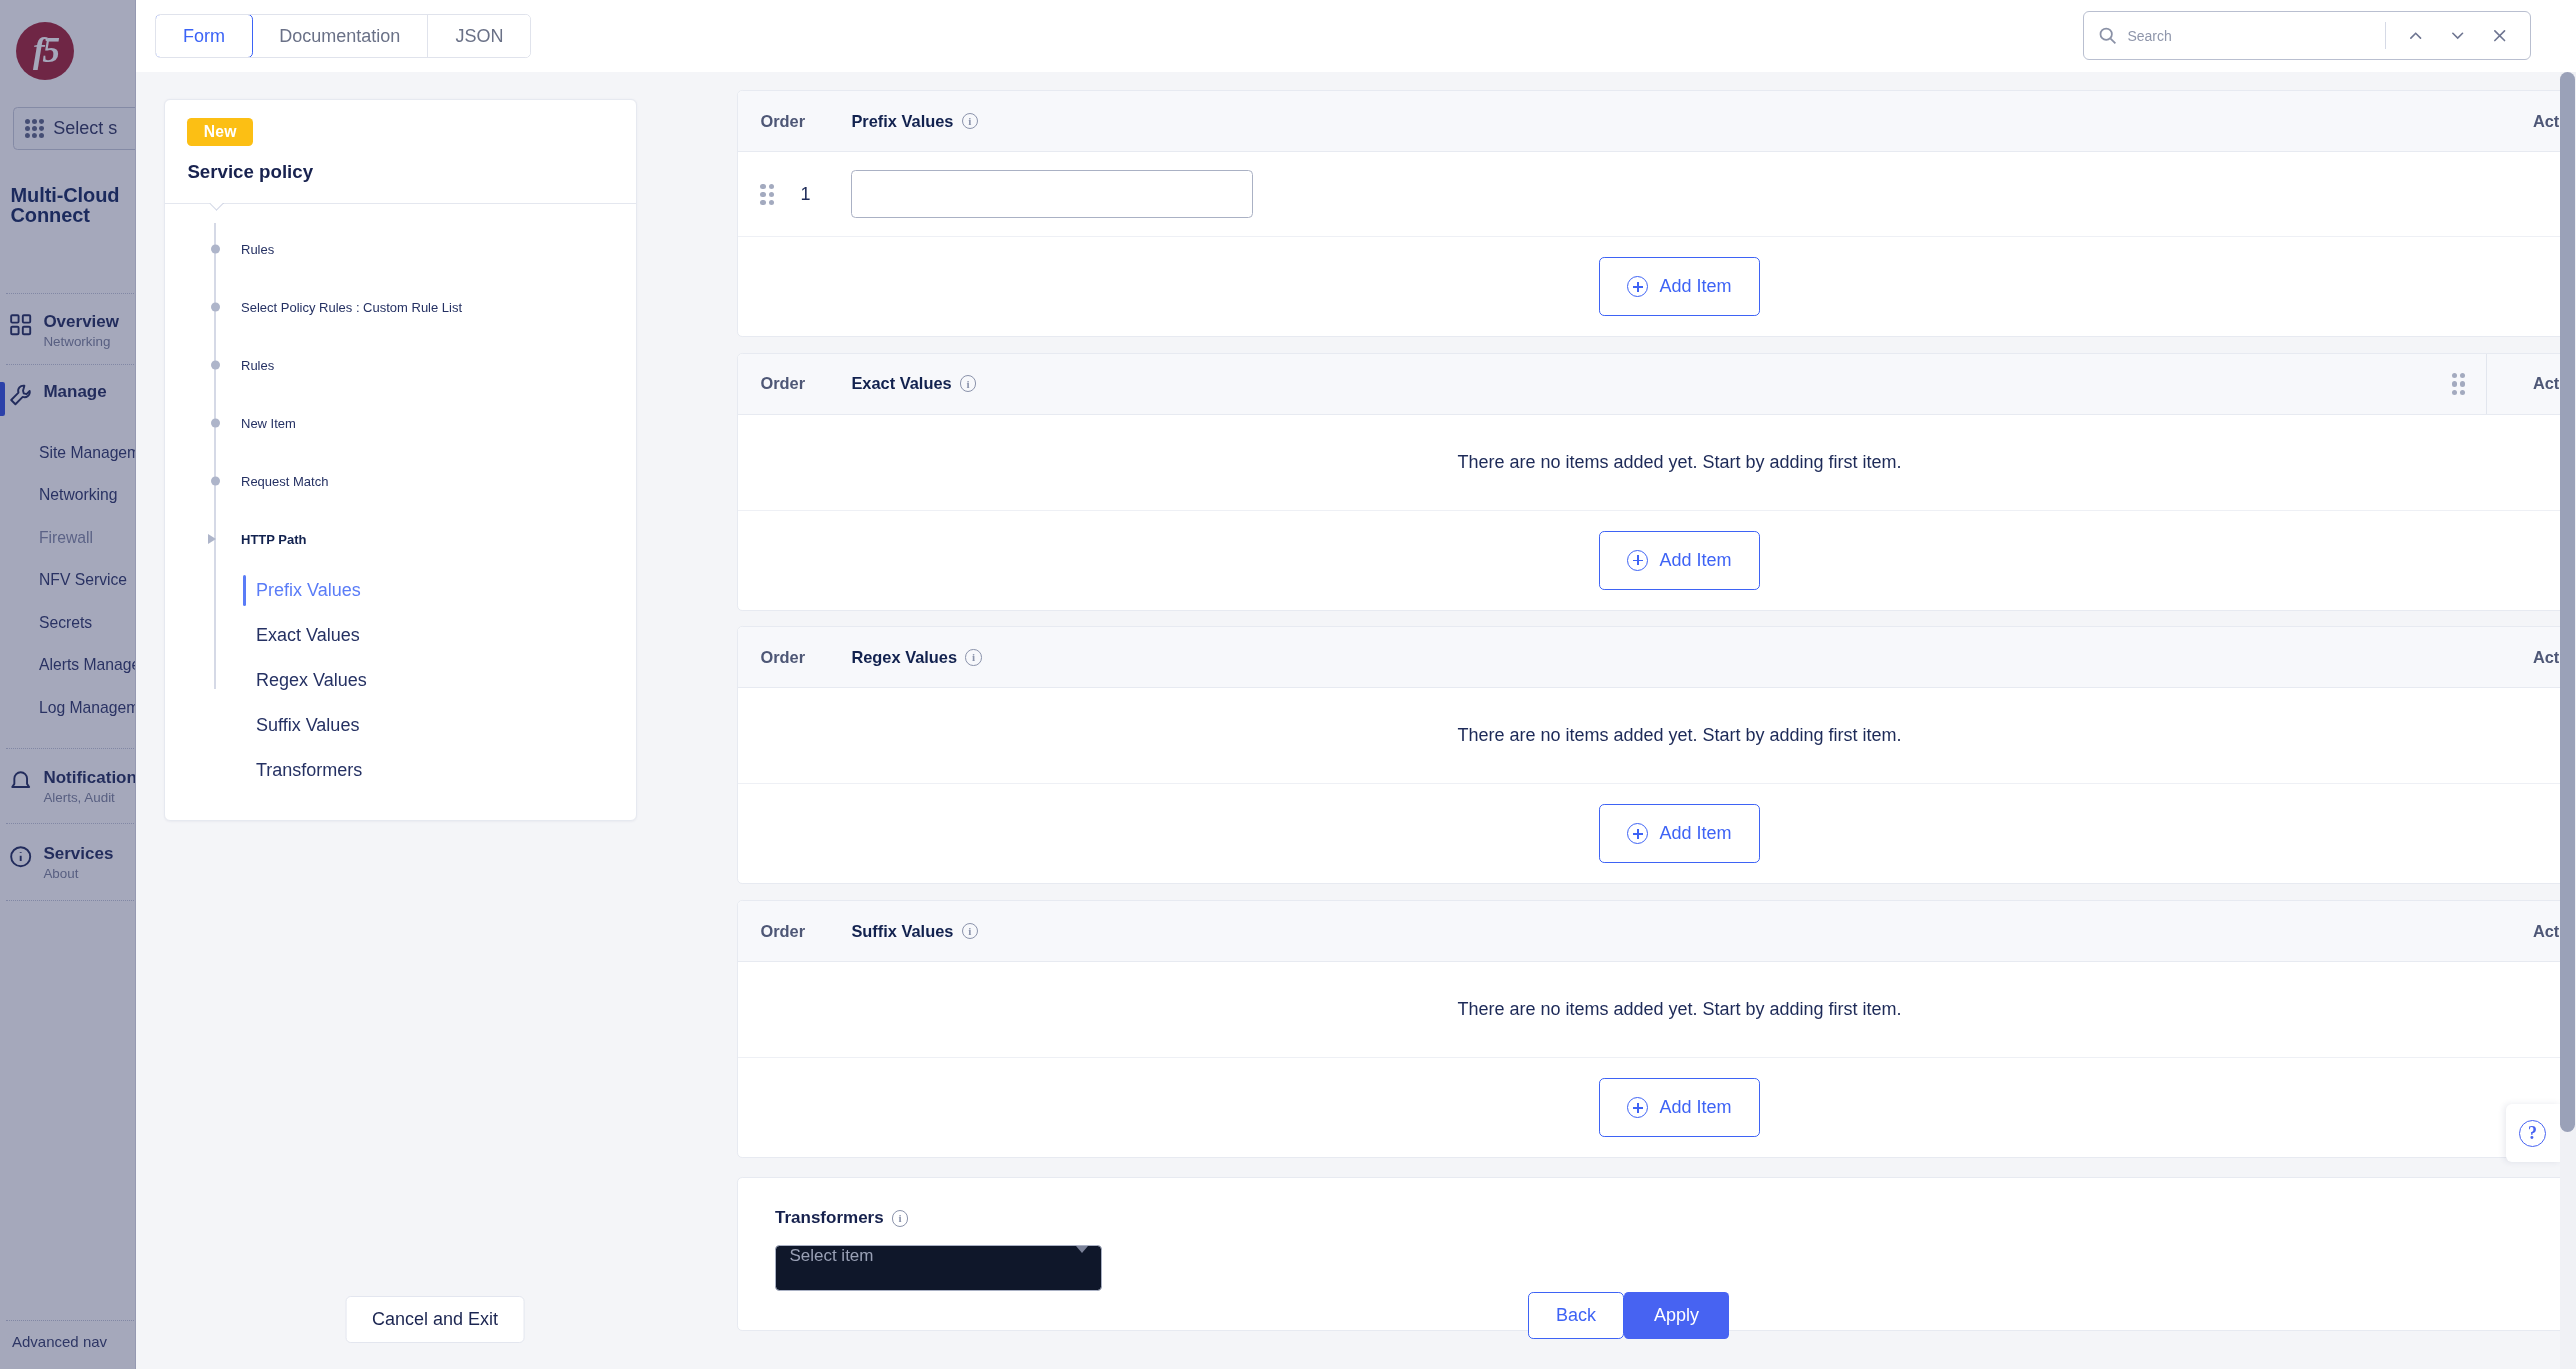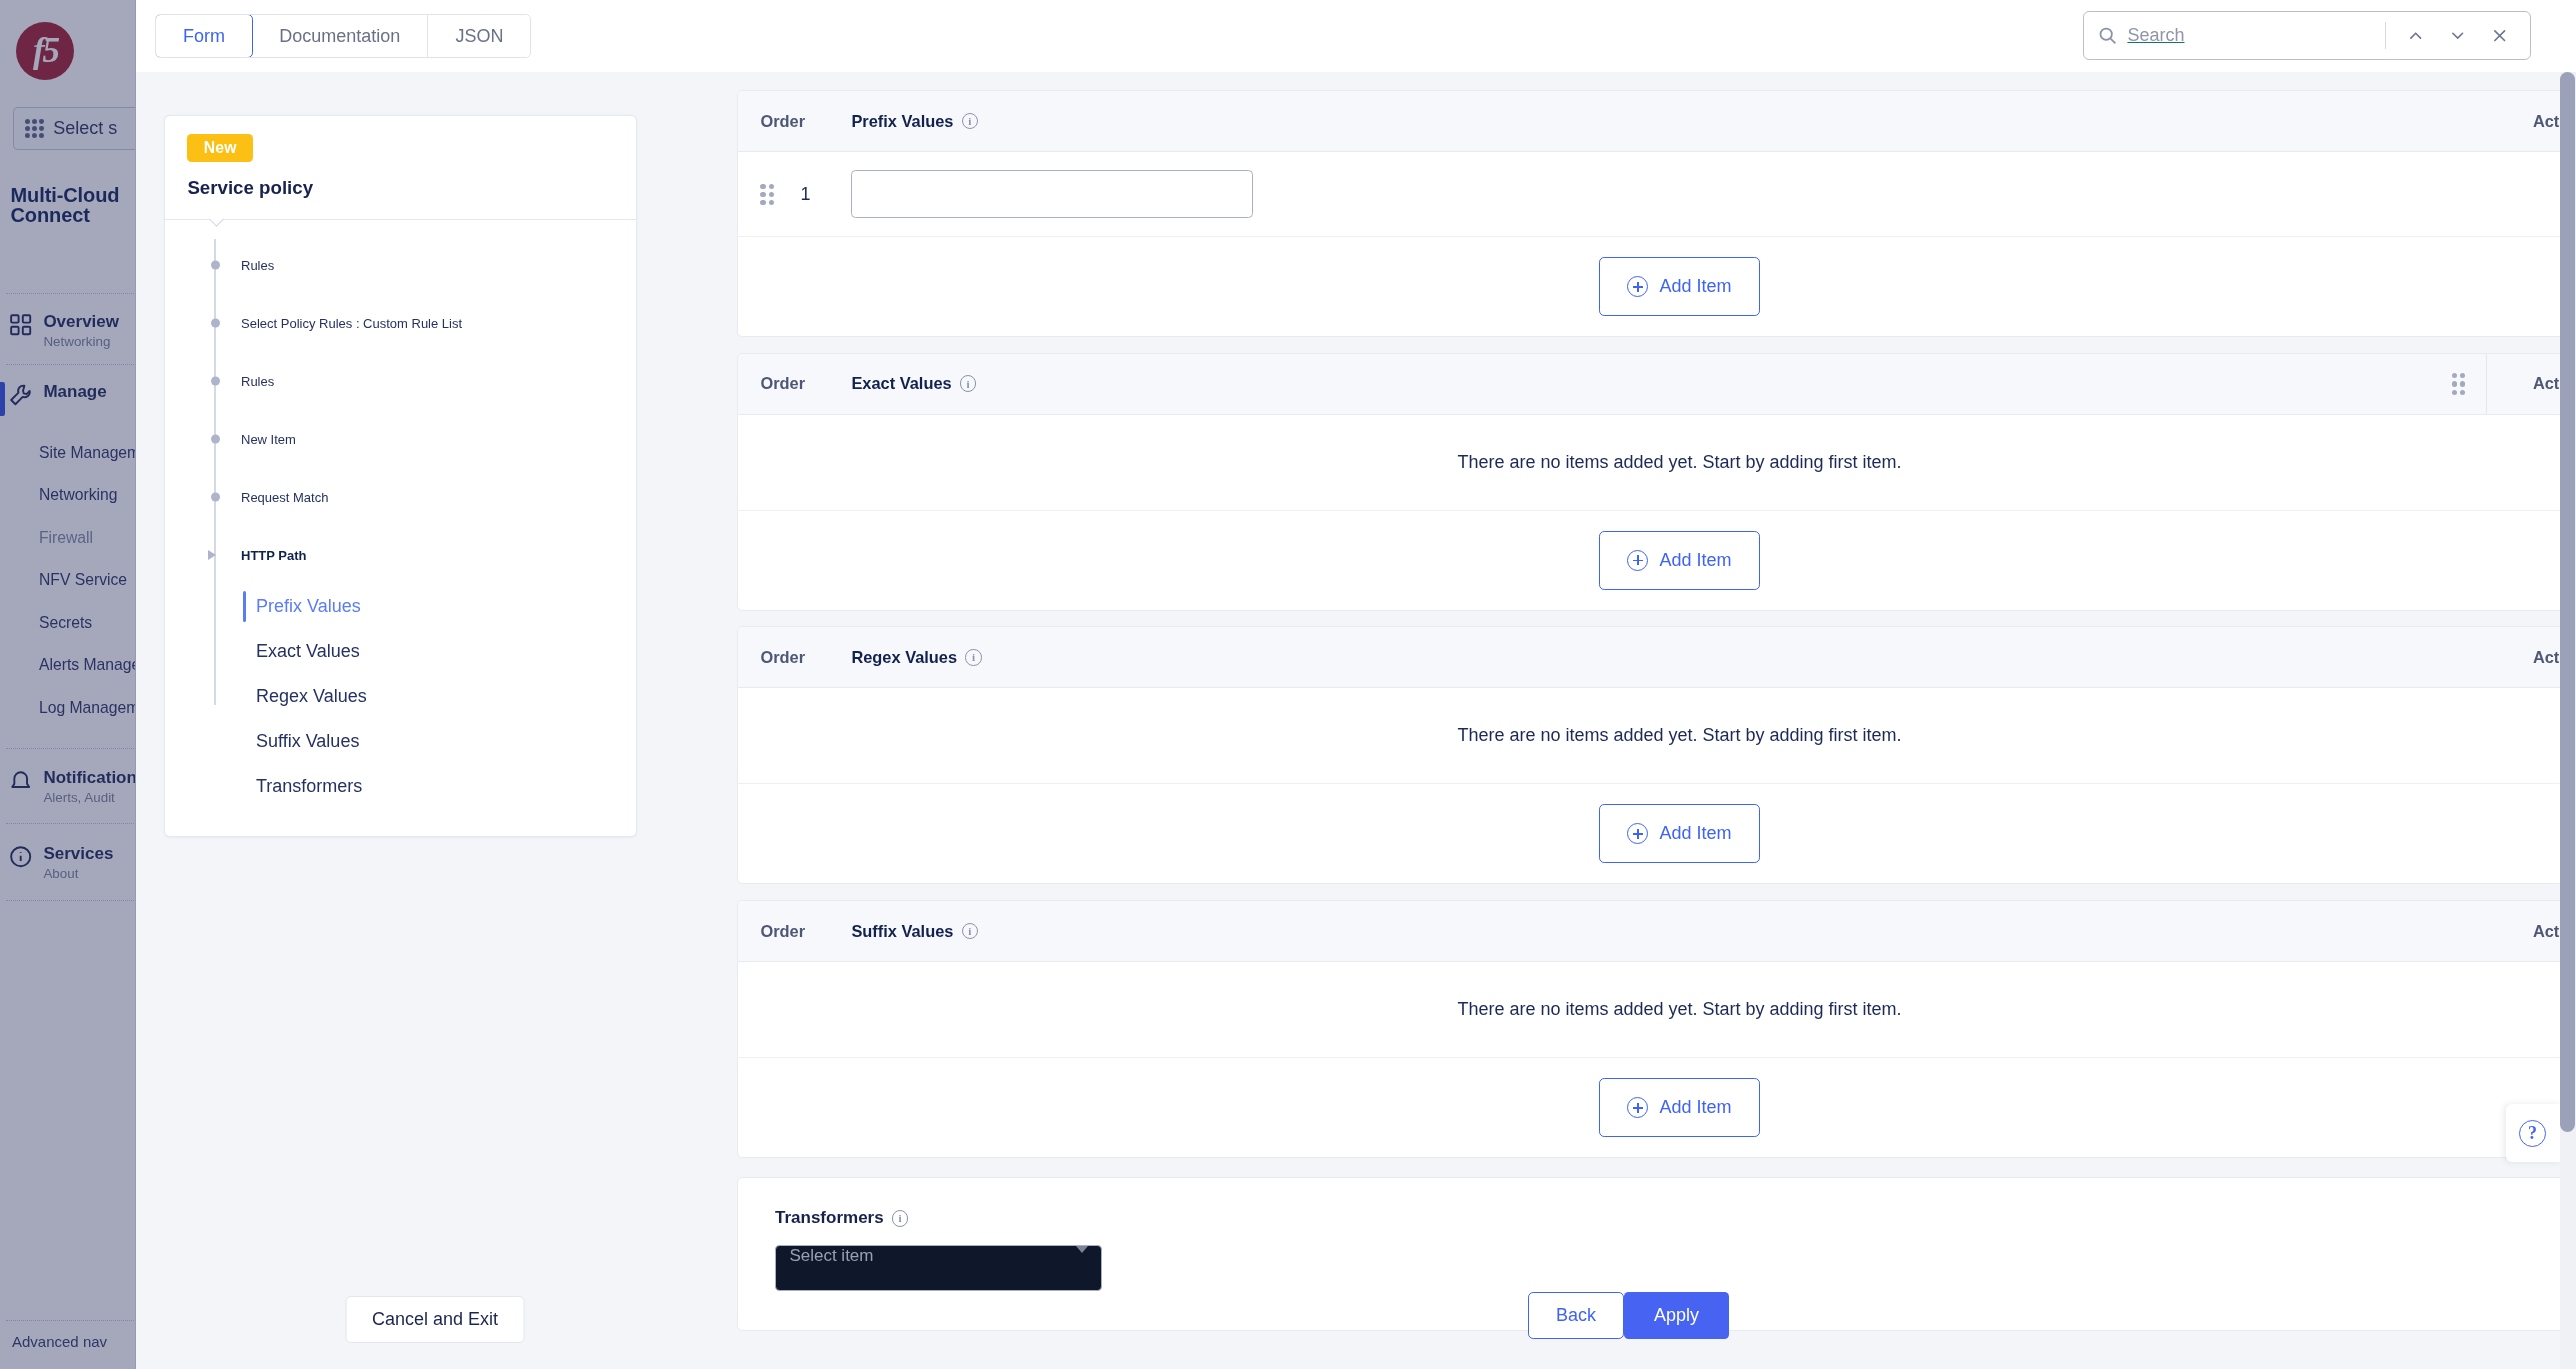--- a/index.html
+++ b/index.html
@@ -120,34 +120,34 @@
     position:absolute; right: 45px; top:11.2px;
     width: 448px; height: 49px;
     border:0.7px solid #b9bfd0; border-radius: 6px;
     background:#fff;
     display:flex; align-items:center; padding: 0 13.4px;
     gap: 9px;
   }
   .search-box .sicon { width:21px; height:21px; flex:0 0 21px; color:#8a91a6; }
   .search-box .sicon svg { width:100%; height:100%; display:block; }
   .search-box input {
-    flex:1; border:none; outline:none; font-size:18px; color:#0f766e;
-    font-family: "Liberation Sans", sans-serif; background:transparent;text-decoration:underline;
+    flex:1; border:none; outline:none; font-size:14px; color:#0f766e;
+    font-family: "Liberation Sans", sans-serif; background:transparent;
   }
   .search-box input::placeholder { color:#8f96ab; }
   .search-div { width:0.7px; height:27px; background:#d6dae6; margin: 0 4.5px; }
   .sbtn {
     width:33px; height:33px; display:flex; align-items:center; justify-content:center;
     color:#6e7governed; color:#6e7591; cursor:pointer;
   }
   .sbtn svg { width:19.4px; height:19.4px; display:block; }
 
   
   .tree-card {
-    position:absolute; left:28px; top:115px;
+    position:absolute; left:28px; top:99px;
     width: 473px;
     background:#fff;
     border:0.7px solid #e6e9f0;
     border-radius: 6px;
     box-shadow: 0 0.7px 2.2px rgba(30,40,90,0.05);
     overflow:hidden;
   }
   .tree-head { padding: 18px 22.4px 19.4px 22.4px; border-bottom:0.7px solid #e4e7ef; position:relative; }
   .badge-new {
     display:inline-block;

